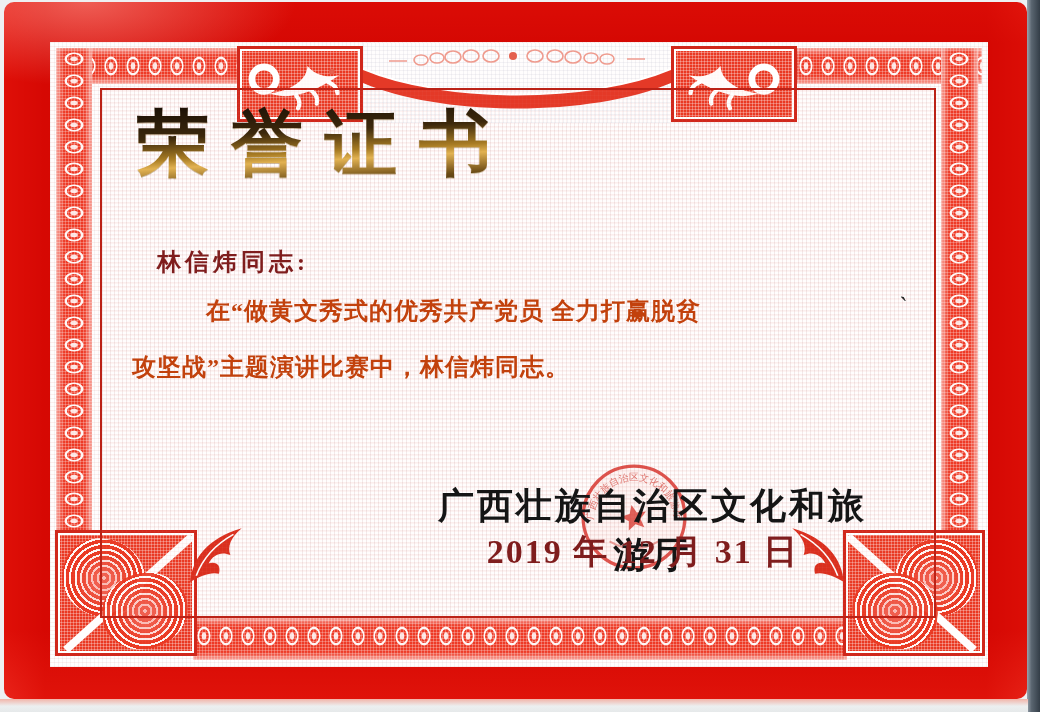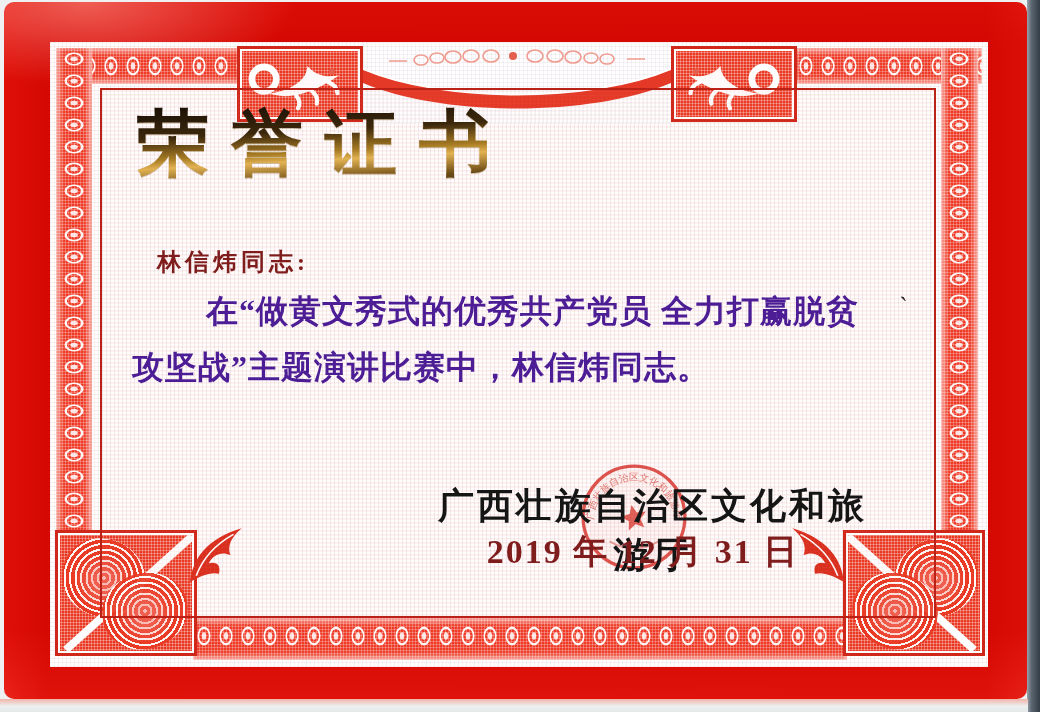--- a/index.html
+++ b/index.html
@@ -66,22 +66,22 @@
       repeating-linear-gradient(0deg, rgba(225,120,110,.07) 0 1px, transparent 1px 4px),
       repeating-linear-gradient(90deg, rgba(225,120,110,.07) 0 1px, transparent 1px 4px);}
   
   .title{position:absolute;left:137px;top:102px;width:816px;text-align:left;
     font-family:"DejaVu Serif","Liberation Serif",serif;font-weight:700;
     font-size:72px;letter-spacing:22px;line-height:1.15;
     background:linear-gradient(177deg,#1c1106 6%,#3c280c 30%,#a87c24 47%,#e2b252 54%,#6b4a14 70%,#160f05 94%);
     -webkit-background-clip:text;background-clip:text;color:transparent;
     filter:drop-shadow(0 1px 0 rgba(120,80,10,.35));}
   .recipient{position:absolute;left:157px;top:224px;font-size:24px;font-weight:700;color:#7f1d1d;letter-spacing:4px;margin-top:22px;}
-  .bodytext{position:absolute;left:132px;top:283px;width:800px;font-size:32px;font-weight:600;
-    color:#4c1d95;line-height:56px;letter-spacing:1px;}
+  .bodytext{position:absolute;left:132px;top:283px;width:800px;font-size:24px;font-weight:600;
+    color:#c2410c;line-height:56px;letter-spacing:1px;}
   .bodytext .indent{text-indent:74px;}
   .stray{position:absolute;left:898px;top:292px;font-size:26px;color:#222;transform:rotate(8deg);}
   .issuer{position:absolute;left:420px;top:482px;width:465px;text-align:center;
     font-size:36px;font-weight:600;color:#151515;letter-spacing:3px;}
   .dateline{position:absolute;left:428px;top:529px;width:430px;text-align:center;
     font-size:34px;font-weight:600;color:#7f1d1d;letter-spacing:2px;}
   .seal{position:absolute;left:579px;top:462px;width:110px;height:110px;}
   svg{display:block;}
 </style>
 </head>

